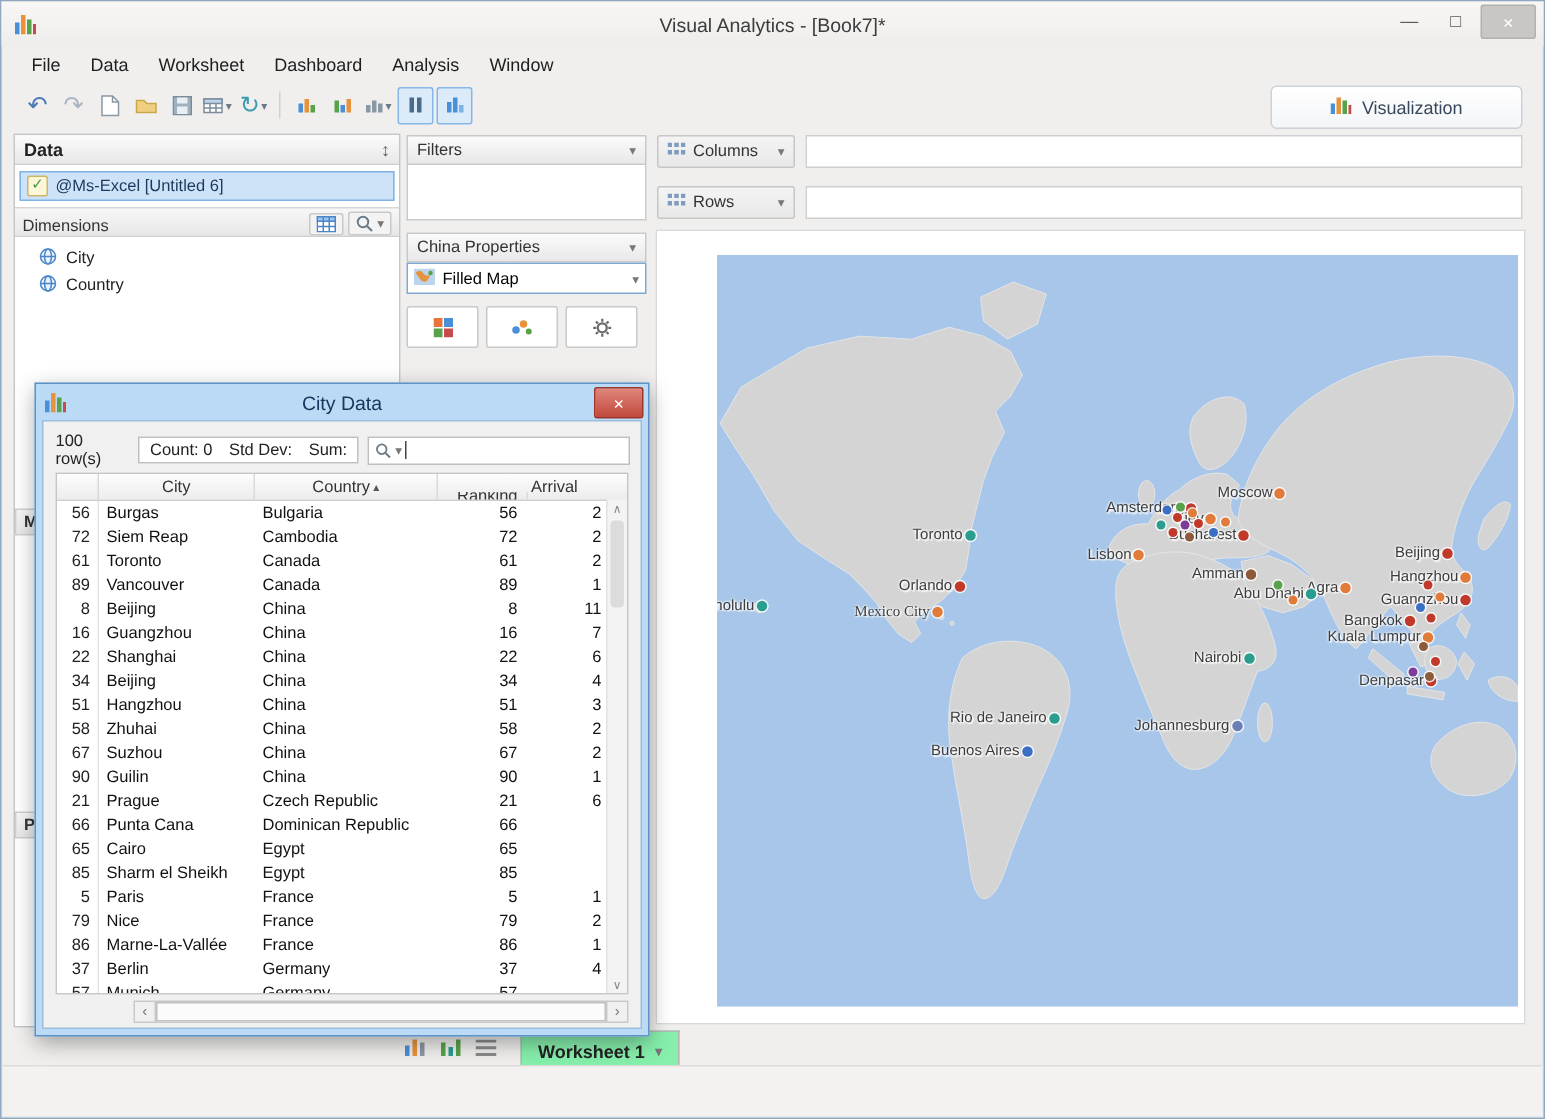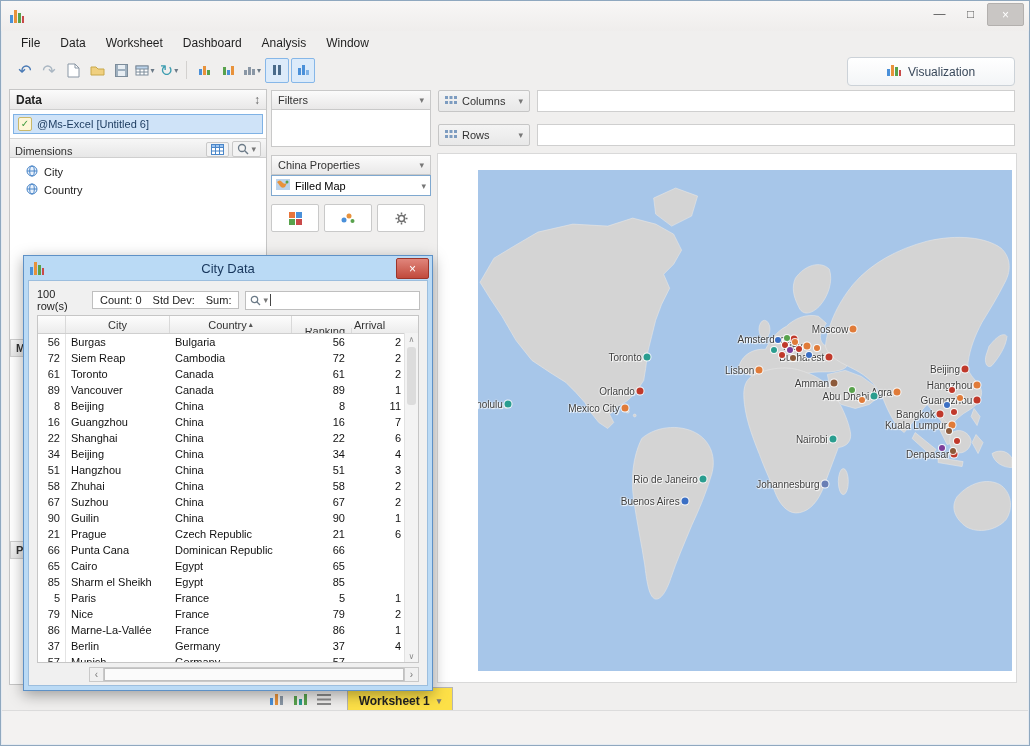--- a/index.html
+++ b/index.html
@@ -78,21 +78,21 @@
     border:1px solid #d9d9d9;box-sizing:border-box;}
   .map{position:absolute;left:40px;top:16px;right:4px;bottom:11px;background:#a7c6e9;overflow:hidden;}
   .map svg.world{position:absolute;inset:0;width:100%;height:100%;}
   .mlabel{position:absolute;transform:translate(-100%,-50%);padding-right:5px;font-size:10px;color:#3c3c3c;
     white-space:nowrap;text-shadow:0 0 2px #fff,0 0 2px #fff,1px 1px 1px #fff;}
   .mdot{position:absolute;width:7px;height:7px;border-radius:50%;transform:translate(-50%,-50%);
     box-shadow:0 0 0 1px rgba(255,255,255,.85);}
   .mdot.small{width:6px;height:6px;}
   
   .bottom-icons{position:absolute;left:268px;top:690px;display:flex;gap:9px;align-items:center;}
-  .ws-tab{position:absolute;left:346px;top:686px;width:106px;height:26px;background:#fde047;
+  .ws-tab{position:absolute;left:346px;top:686px;width:106px;height:26px;background:#86efac;
     border:1px solid #b5b5b5;border-bottom:none;display:flex;align-items:center;justify-content:center;
     gap:7px;font-size:12px;font-weight:bold;color:#222;box-sizing:border-box;}
   .statusbar{position:absolute;left:1px;right:1px;bottom:1px;height:33px;background:#f3f2f1;
     border-top:1px solid #dcdcdc;}
   
   .dialog{position:absolute;left:22px;top:254px;width:410px;height:436px;z-index:50;
     background:#badaf5;border:1px solid #5e91c6;box-shadow:0 4px 14px rgba(0,0,0,.35);box-sizing:border-box;}
   .dlg-title{height:24px;position:relative;display:flex;align-items:center;justify-content:center;
     font-size:13px;color:#17365c;}
   .dlg-title .app-logo{position:absolute;left:6px;top:5px;margin:0;}
@@ -141,20 +141,21 @@
 
   <div class="titlebar">
     <span class="app-logo">
       <svg width="15" height="14">
           <rect x="0" y="6" width="3" height="8" fill="#4a90d9"></rect>
           <rect x="4" y="1" width="3" height="13" fill="#e8923b"></rect>
           <rect x="8" y="4" width="3" height="10" fill="#58a24c"></rect>
           <rect x="12" y="7" width="2" height="7" fill="#c94a4a"></rect>
         </svg>
     </span>
+    <span class="title-text">Visual Analytics - [Book7]*</span>
     <span class="win-controls">
       <span class="win-btn">—</span>
       <span class="win-btn">□</span>
       <span class="win-btn close">×</span>
     </span>
   </div>
 
   <div class="menubar">
       <div class="menu-item">File</div>
       <div class="menu-item">Data</div>
@@ -438,21 +439,21 @@
           <div class="mlabel" style="left: 78.5%; top: 44.4%;">Agra</div>
           <div class="mdot" style="left: 78.5%; top: 44.4%; background: rgb(224, 123, 57);"></div>
           <div class="mlabel" style="left: 66.7%; top: 42.6%;">Amman</div>
           <div class="mdot" style="left: 66.7%; top: 42.6%; background: rgb(141, 90, 59);"></div>
           <div class="mlabel" style="left: 74.2%; top: 45.2%;">Abu Dhabi</div>
           <div class="mdot" style="left: 74.2%; top: 45.2%; background: rgb(42, 157, 143);"></div>
           <div class="mlabel" style="left: 93.5%; top: 46%;">Guangzhou</div>
           <div class="mdot" style="left: 93.5%; top: 46%; background: rgb(192, 57, 43);"></div>
           <div class="mlabel" style="left: 5.6%; top: 46.8%;">Honolulu</div>
           <div class="mdot" style="left: 5.6%; top: 46.8%; background: rgb(42, 157, 143);"></div>
-          <div class="mlabel" style="left: 27.5%; top: 47.6%;">Mexico City</div>
+          <div class="mlabel" style="left: 27.5%; top: 47.6%; font-family: Liberation Serif, serif;">Mexico City</div>
           <div class="mdot" style="left: 27.5%; top: 47.6%; background: rgb(224, 123, 57);"></div>
           <div class="mlabel" style="left: 86.5%; top: 48.8%;">Bangkok</div>
           <div class="mdot" style="left: 86.5%; top: 48.8%; background: rgb(192, 57, 43);"></div>
           <div class="mlabel" style="left: 88.8%; top: 50.8%;">Kuala Lumpur</div>
           <div class="mdot" style="left: 88.8%; top: 50.8%; background: rgb(224, 123, 57);"></div>
           <div class="mlabel" style="left: 66.4%; top: 53.6%;">Nairobi</div>
           <div class="mdot" style="left: 66.4%; top: 53.6%; background: rgb(42, 157, 143);"></div>
           <div class="mlabel" style="left: 89.2%; top: 56.6%;">Denpasar</div>
           <div class="mdot" style="left: 89.2%; top: 56.6%; background: rgb(192, 57, 43);"></div>
           <div class="mlabel" style="left: 42.1%; top: 61.6%;">Rio de Janeiro</div>

